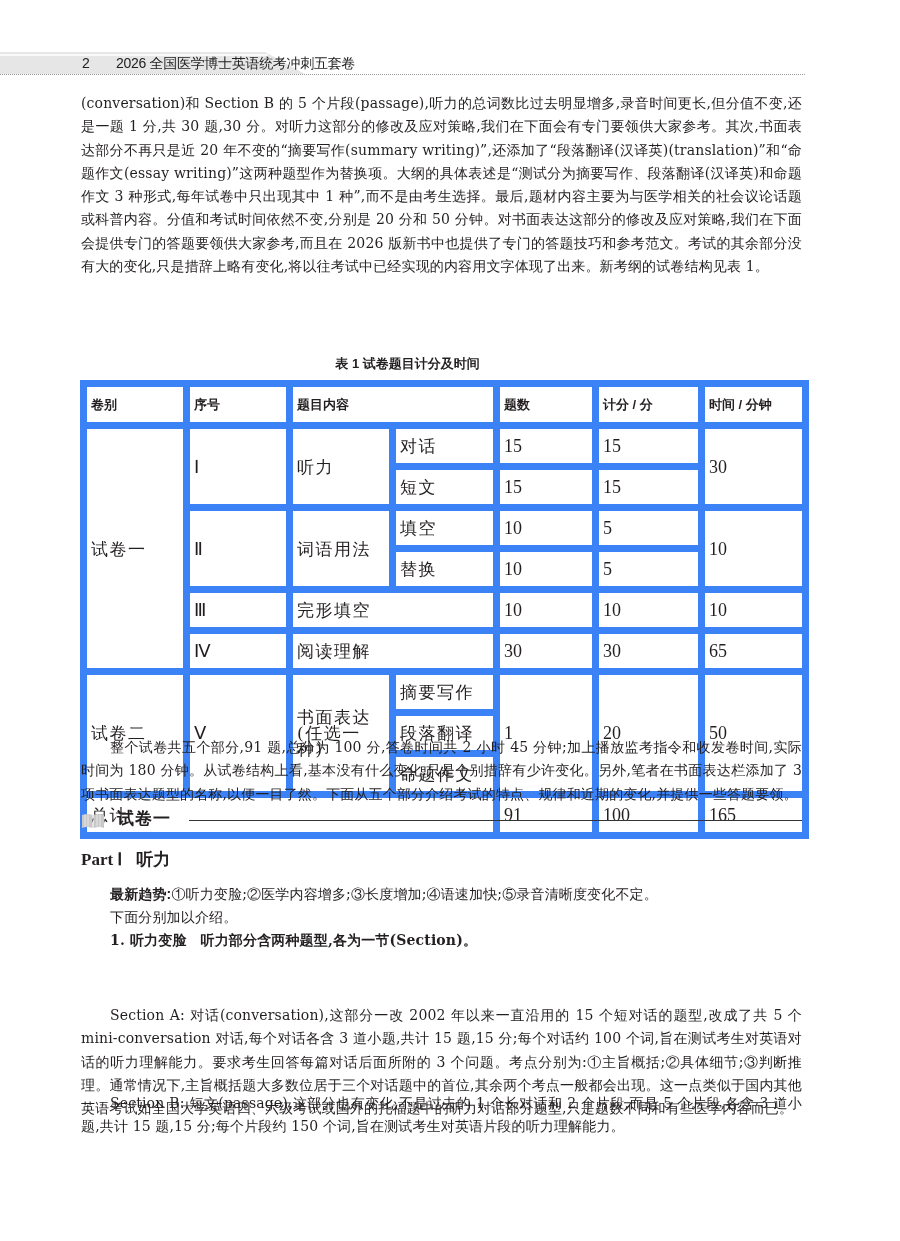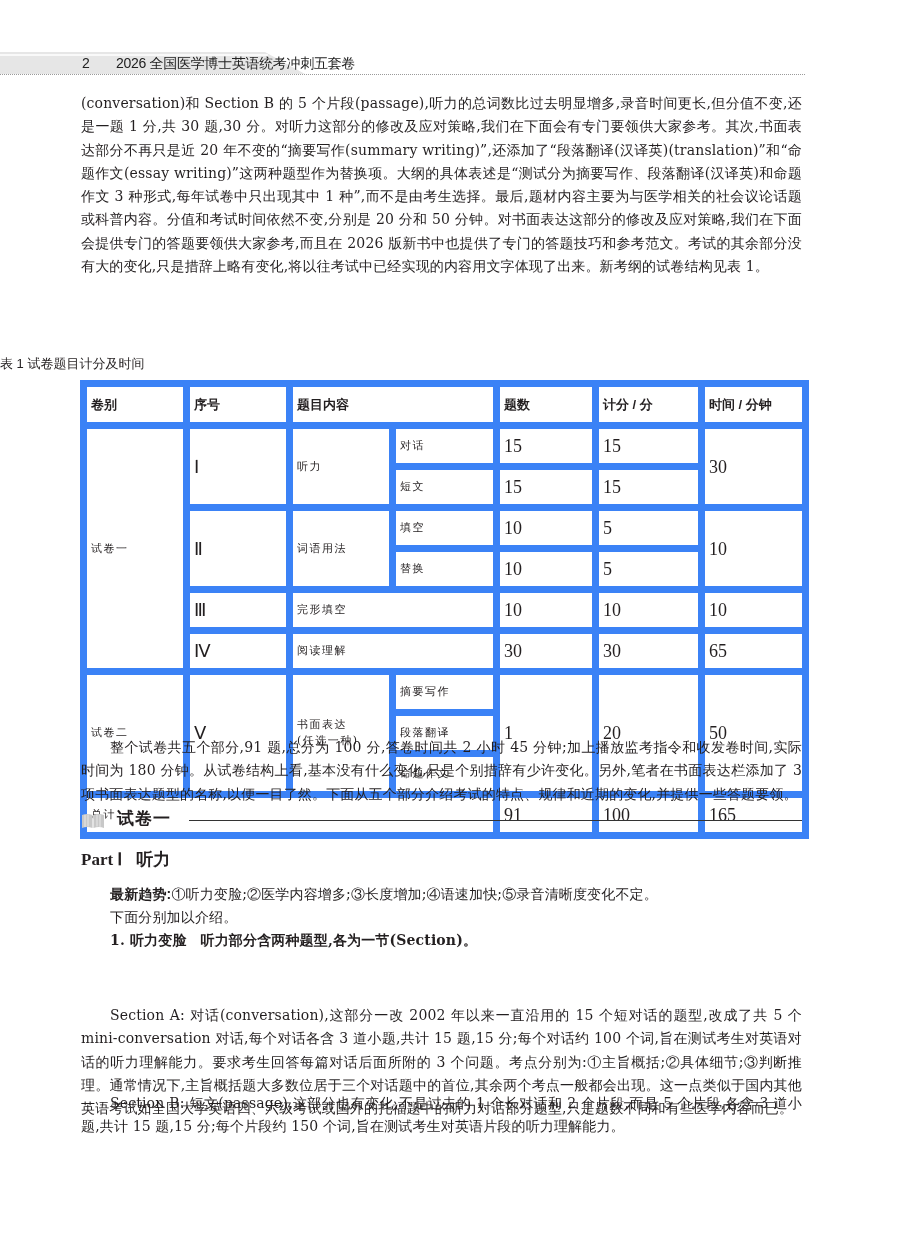--- a/index.html
+++ b/index.html
@@ -8,29 +8,29 @@
   .hdr-band { position:absolute; left:0; top:52px; width:305px; height:22px; }
   .hdr-band svg { position:absolute; left:0; top:0; }
   .hdr-dots { position:absolute; left:0; top:74px; width:805px; height:0; border-top:1px dotted #9a9a9a; }
   .hdr-text { position:absolute; top:55px; font-family:"Liberation Sans","DejaVu Sans",sans-serif; font-size:14px; color:#222; }
   .pageno { left:82px; }
   .booktitle { left:116px; letter-spacing:-0.3px; }
 
   .para { position:absolute; left:81px; width:721px; font-size:14px; line-height:23.3px; text-align:justify; letter-spacing:0.15px; }
   .indent { text-indent:29px; }
 
-  .caption { position:absolute; left:0; width:815px; top:355px; 
-             font-family:"Liberation Sans","DejaVu Sans",sans-serif; font-weight:normal; font-size:13px; }
+  .caption { position:absolute; left:0; width:815px; top:355px; text-align:center;
+             font-family:"Liberation Sans","DejaVu Sans",sans-serif; font-weight:bold; font-size:13px; }
 
   table.exam { position:absolute; left:80px; top:380px; width:722px; border-collapse:collapse;
                border:1.5px solid #333; table-layout:fixed; }
   table.exam th, table.exam td { border:7px solid #3b82f6; text-align:left; vertical-align:middle;
                font-size:13px; padding:4px; height:26px; line-height:16px; }
   table.exam th { font-family:"Liberation Sans","DejaVu Sans",sans-serif; font-weight:bold; height:27px; }
-  table.exam td.kai { font-family:"DejaVu Serif",serif; font-size:11px; letter-spacing:1.5px; }
+  table.exam td.kai { font-family:"DejaVu Serif",serif; font-size:17px; letter-spacing:1.5px; }
   table.exam td.num { font-family:"Liberation Serif",serif; font-size:18px; }
 
   .sec-head { position:absolute; left:81px; top:805px; width:721px; height:30px; }
   .sec-icon { position:absolute; left:0; top:8px; }
   .sec-title { position:absolute; left:36px; top:2px; font-family:"DejaVu Serif",serif; font-weight:bold; font-size:17px; letter-spacing:1px; }
   .sec-line { position:absolute; left:108px; top:15px; right:0; border-top:1.5px solid #333; }
 
   .part-title { position:absolute; left:81px; top:848px; font-family:"Liberation Serif",serif; font-weight:bold; font-size:17px; }
   .part-title .cn { font-family:"Liberation Sans","DejaVu Sans",sans-serif; margin-left:14px; font-weight:bold; }
 

